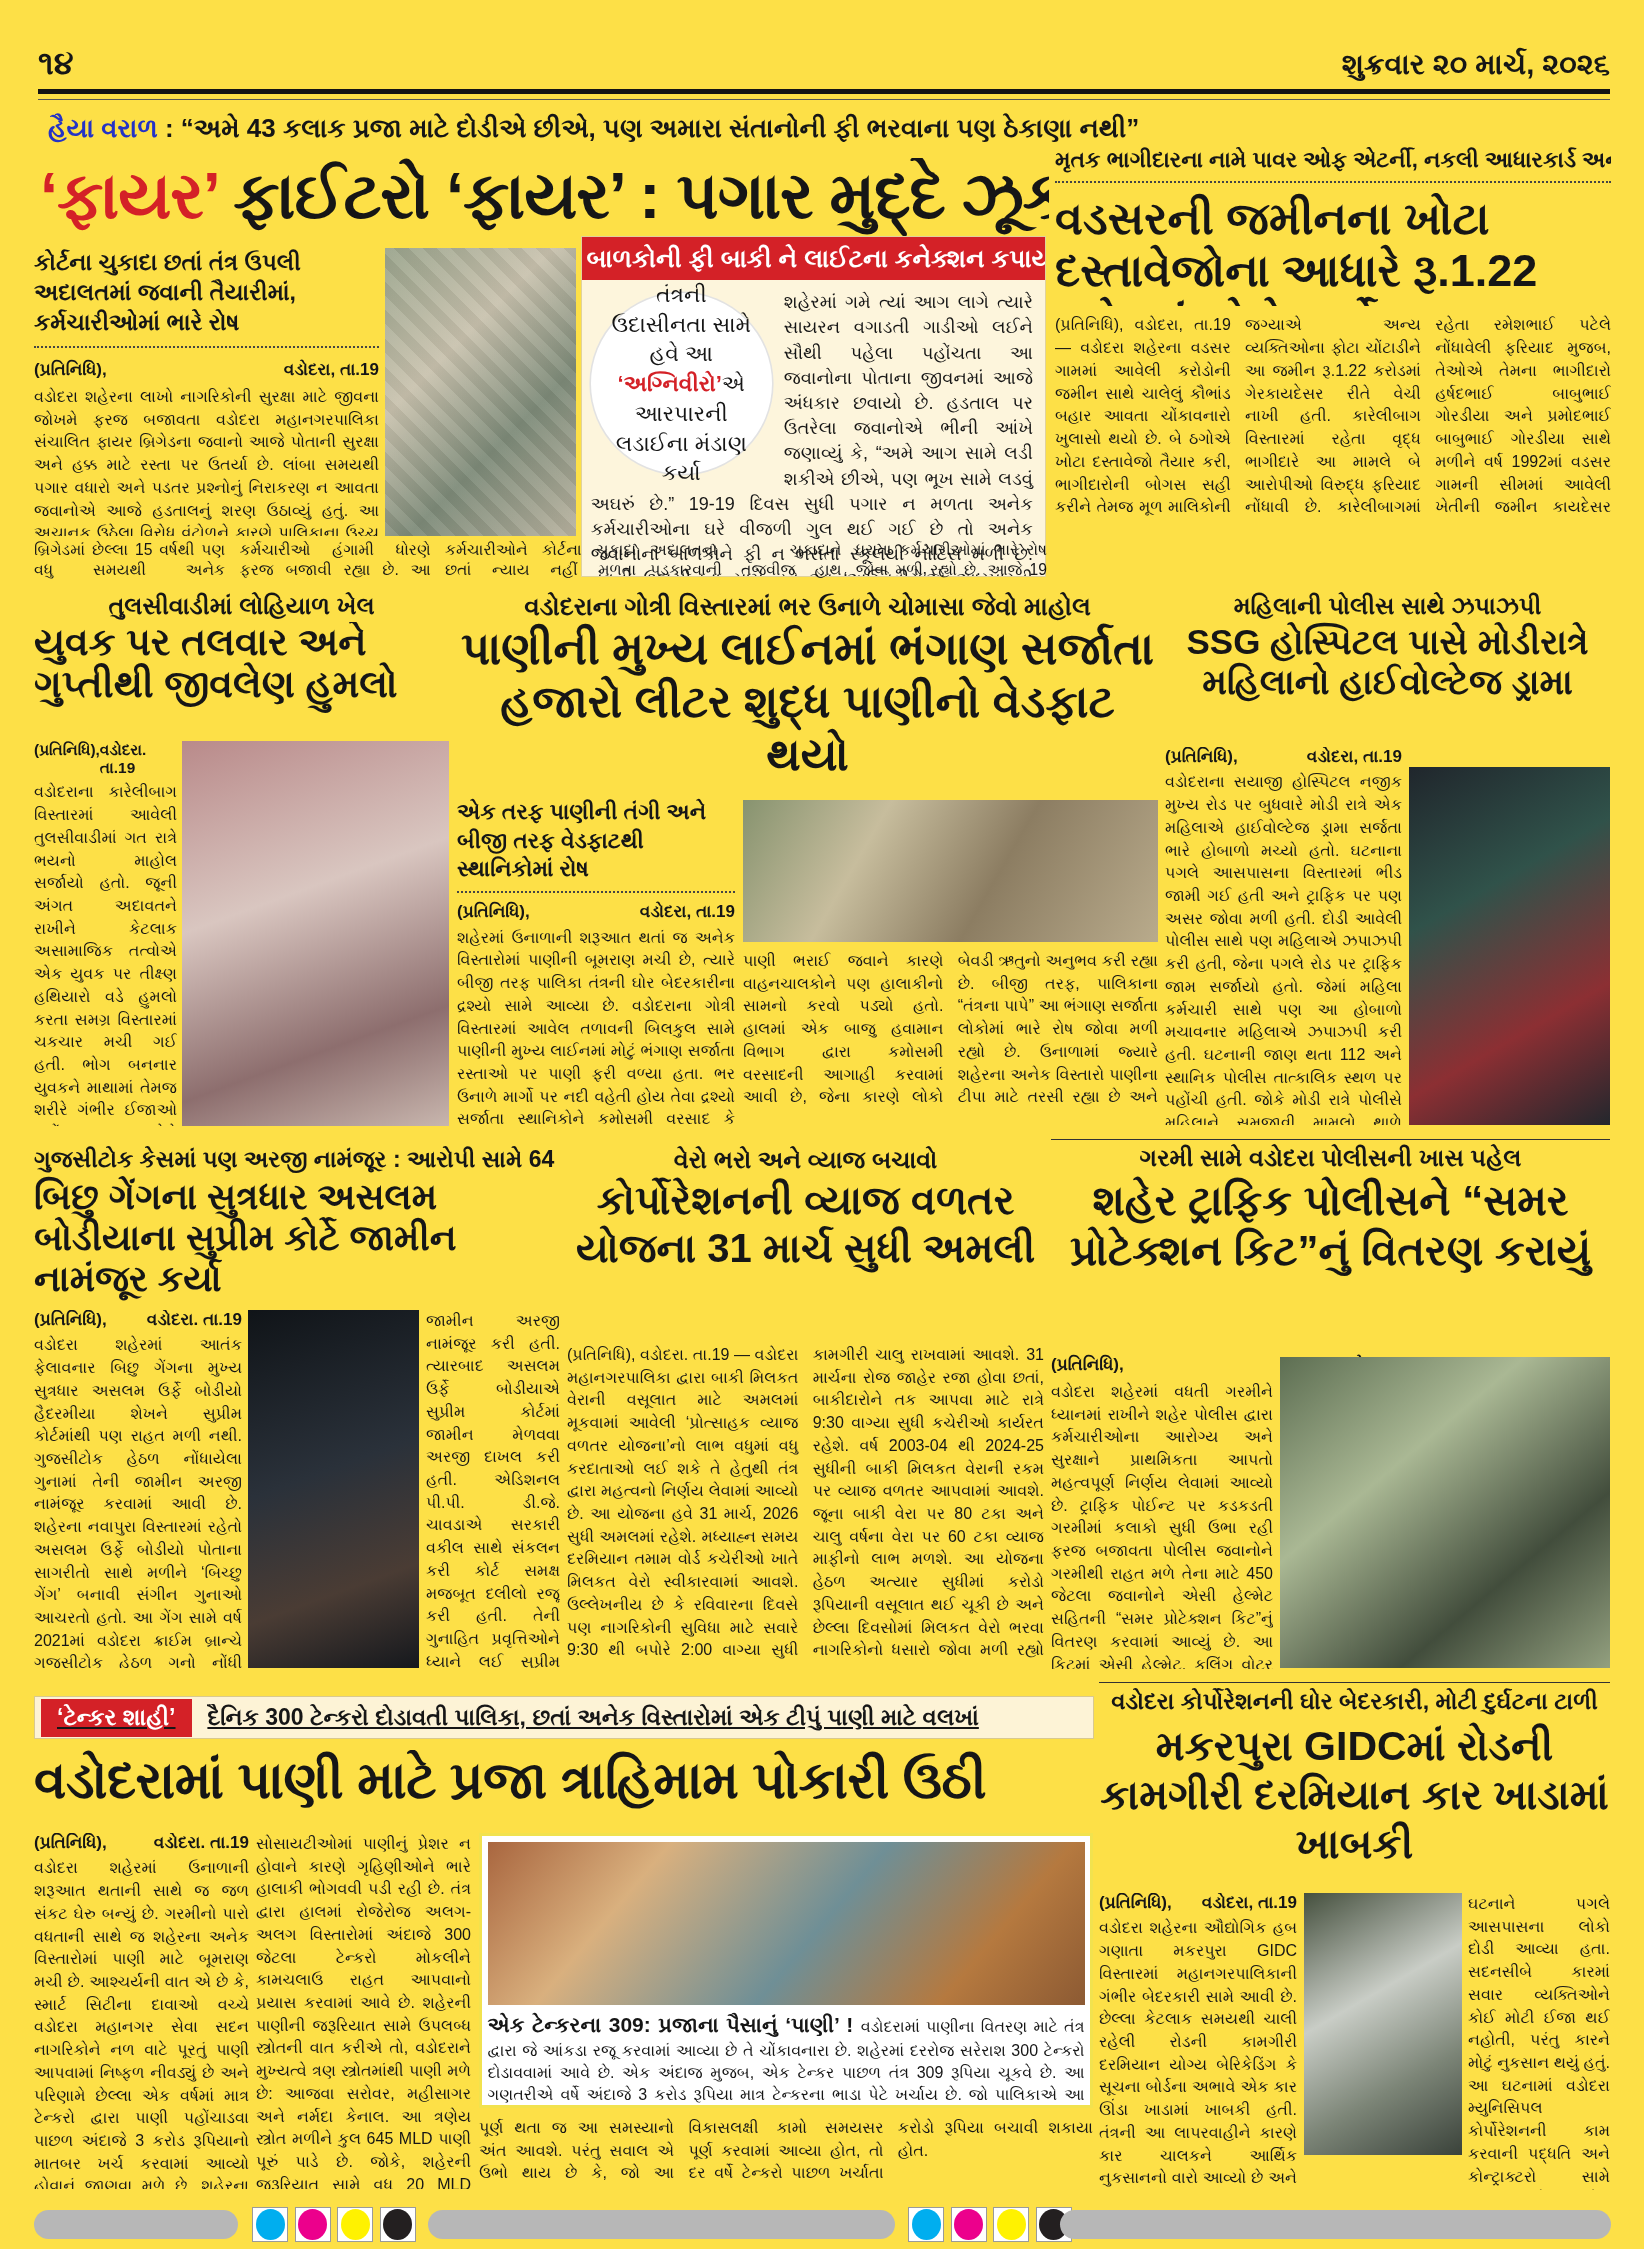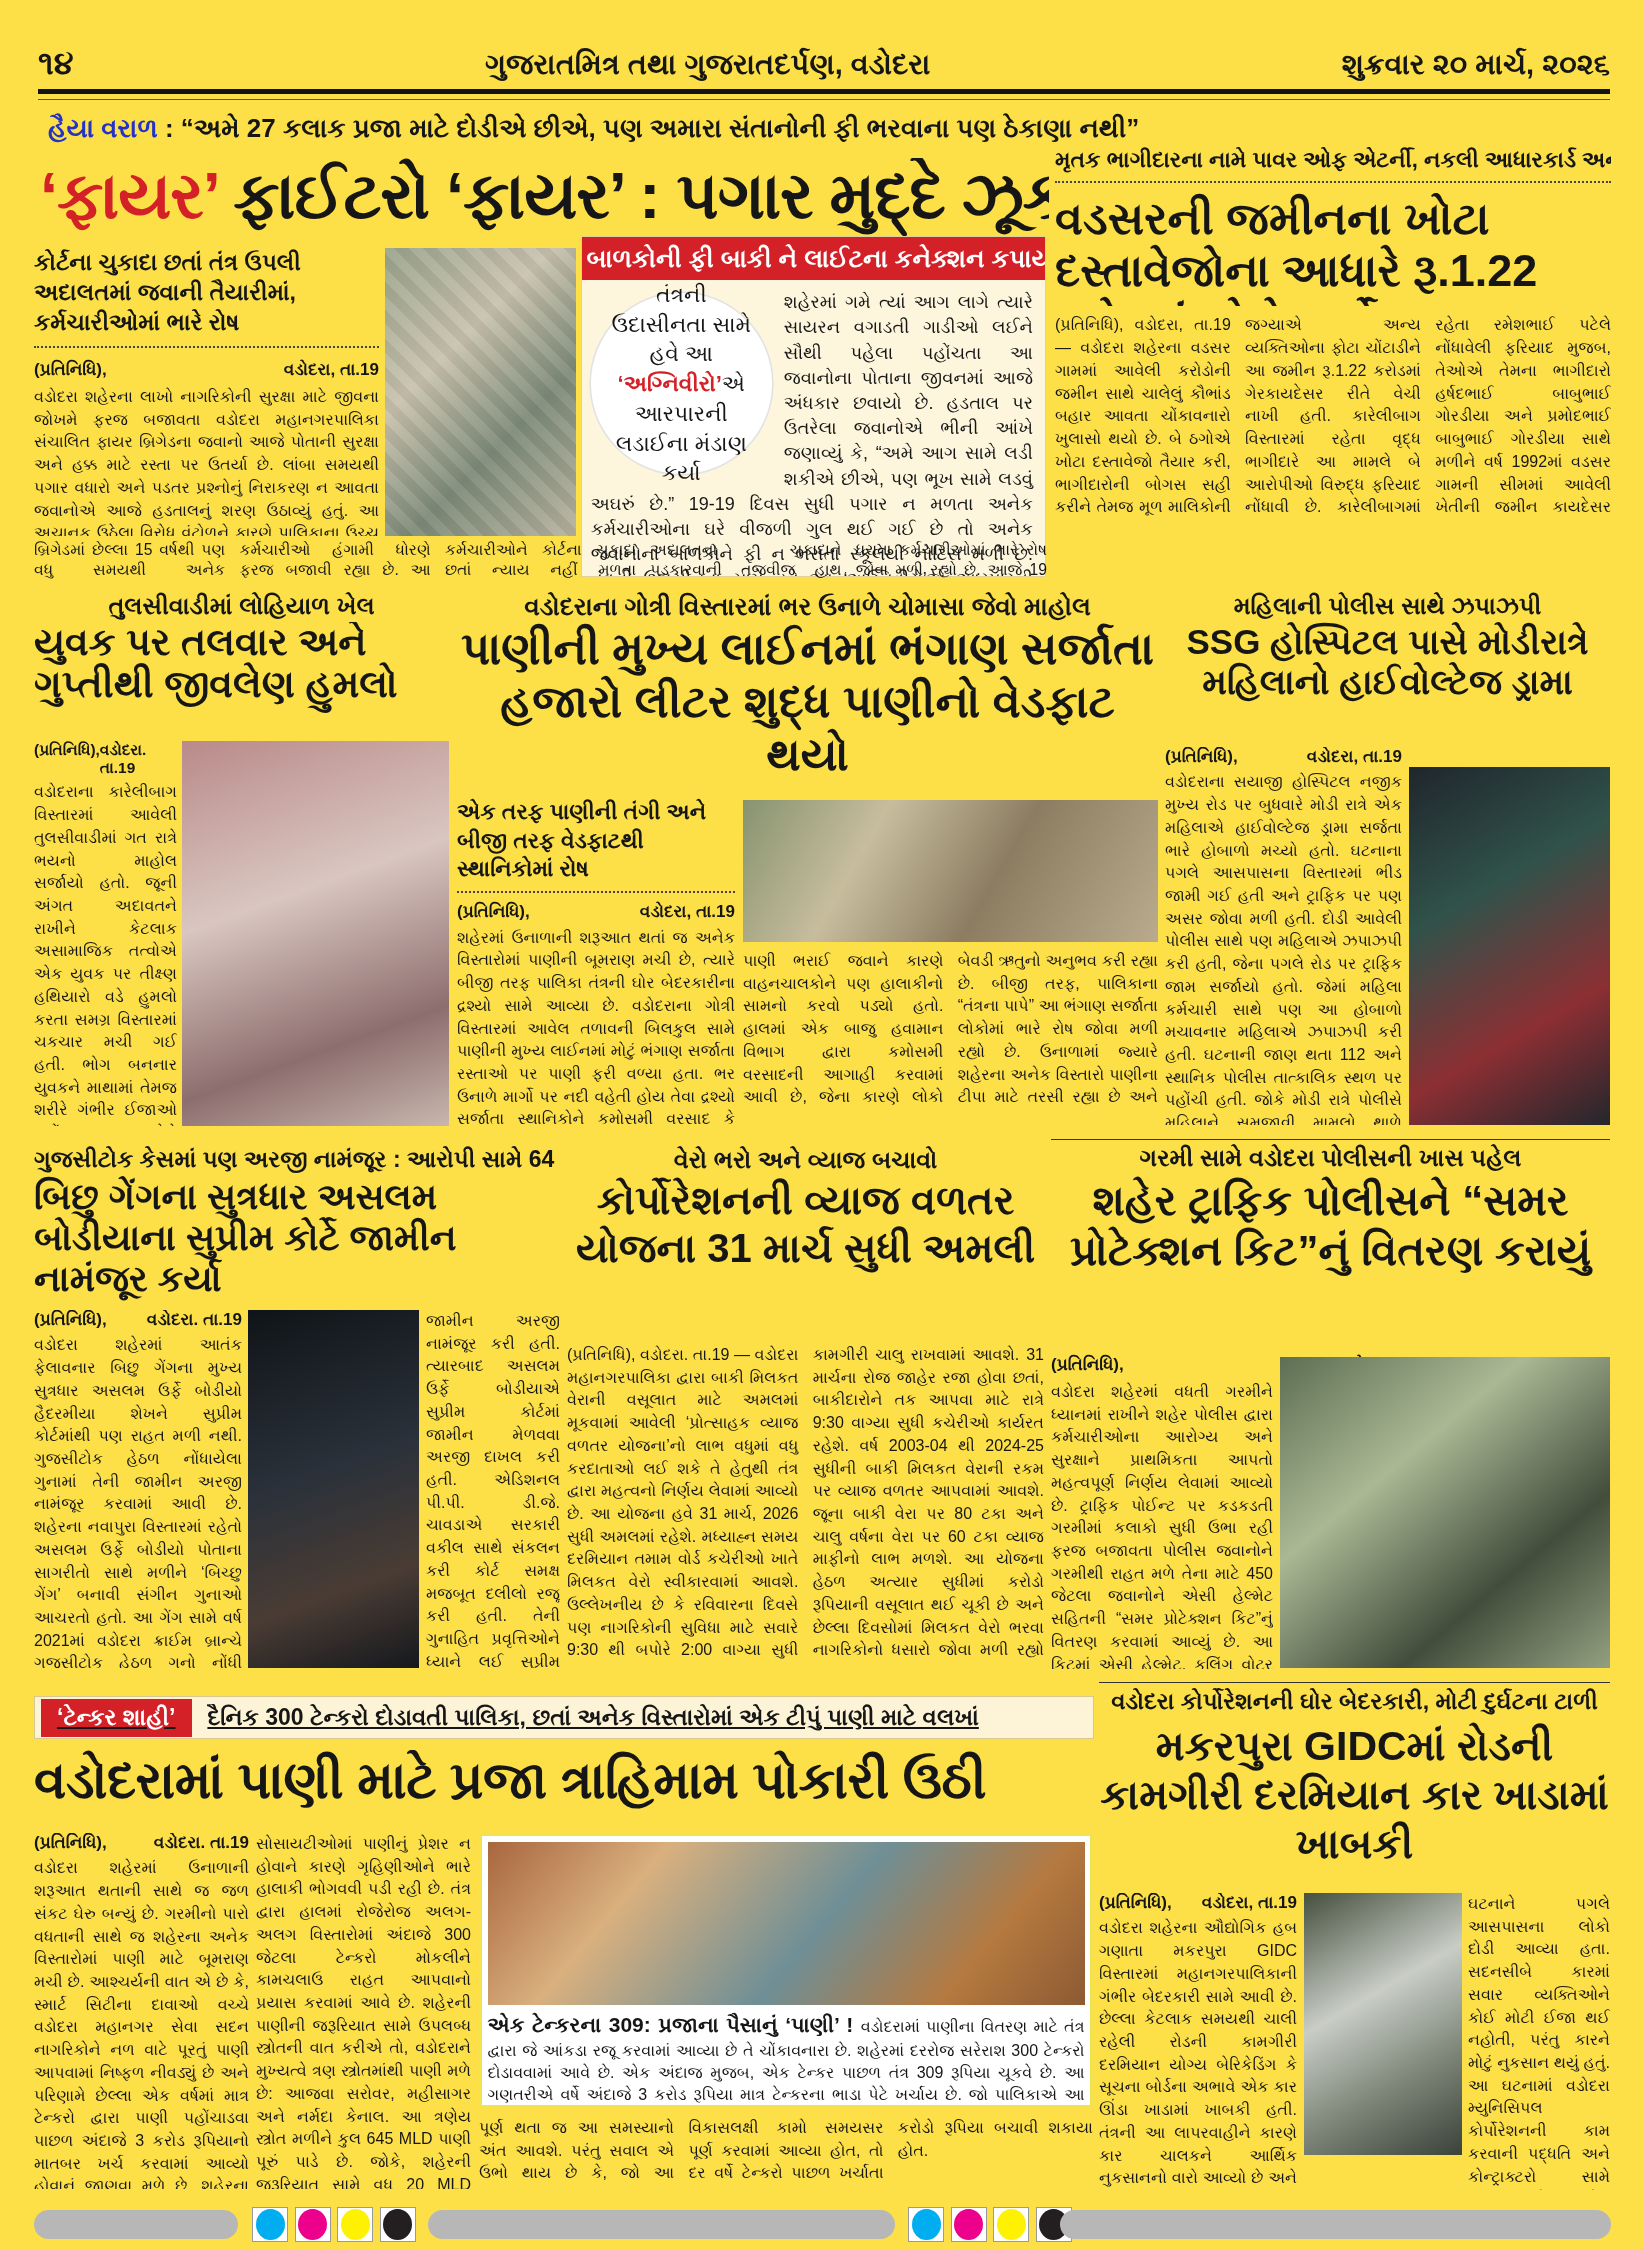--- a/index.html
+++ b/index.html
@@ -156,28 +156,27 @@
   .c-c { background:#00aeef; } .c-m { background:#ec008c; }
   .c-y { background:#fff200; } .c-k { background:#231f20; }
 </style>
 </head>
 <body>
 
 <div class="page">
 
   <div class="hdr">
     <span class="pgno">૧૪</span>
-    <span class="mast">ગુજરાતમિત્ર તથા ગુજરાતદર્પણ, વડોદરા</span>
     <span class="date">શુક્રવાર ૨૦ માર્ચ, ૨૦૨૬</span>
   </div>
   <div class="hdr-rule"></div>
   <div class="hdr-rule2"></div>
 
   <div class="mood">
-    <span class="lbl">હૈયા વરાળ</span><span> : </span><span>“અમે 27 કલાક પ્રજા માટે દોડીએ છીએ, પણ અમારા સંતાનોની ફી ભરવાના પણ ઠેકાણા નથી”</span>
+    <span class="lbl">હૈયા વરાળ</span><span> : </span><span>“અમે 43 કલાક પ્રજા માટે દોડીએ છીએ, પણ અમારા સંતાનોની ફી ભરવાના પણ ઠેકાણા નથી”</span>
   </div>
 
   <div class="fire-hl">
     <span class="red">‘ફાયર’</span><span> ફાઈટરો ‘ફાયર’ : પગાર મુદ્દે ઝૂકીશુ નહીં</span>
   </div>
   <div class="fire-left">
     <div class="fire-sub dotted">કોર્ટના ચુકાદા છતાં તંત્ર ઉપલી અદાલતમાં જવાની તૈયારીમાં, કર્મચારીઓમાં ભારે રોષ</div>
     <div class="dl">
       <span>(પ્રતિનિધિ),</span>
       <span>વડોદરા, તા.19</span>

